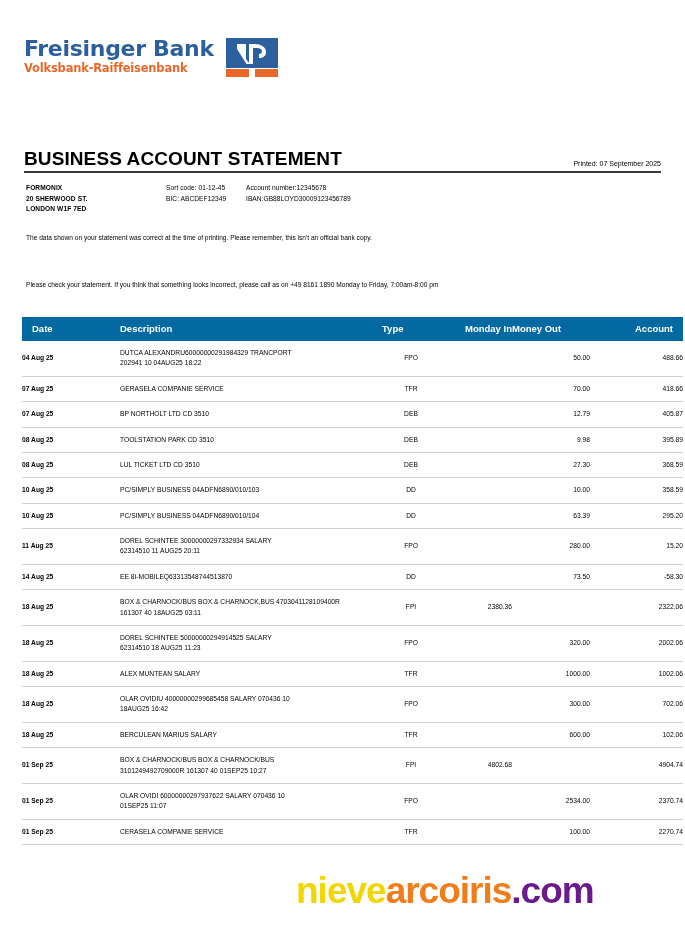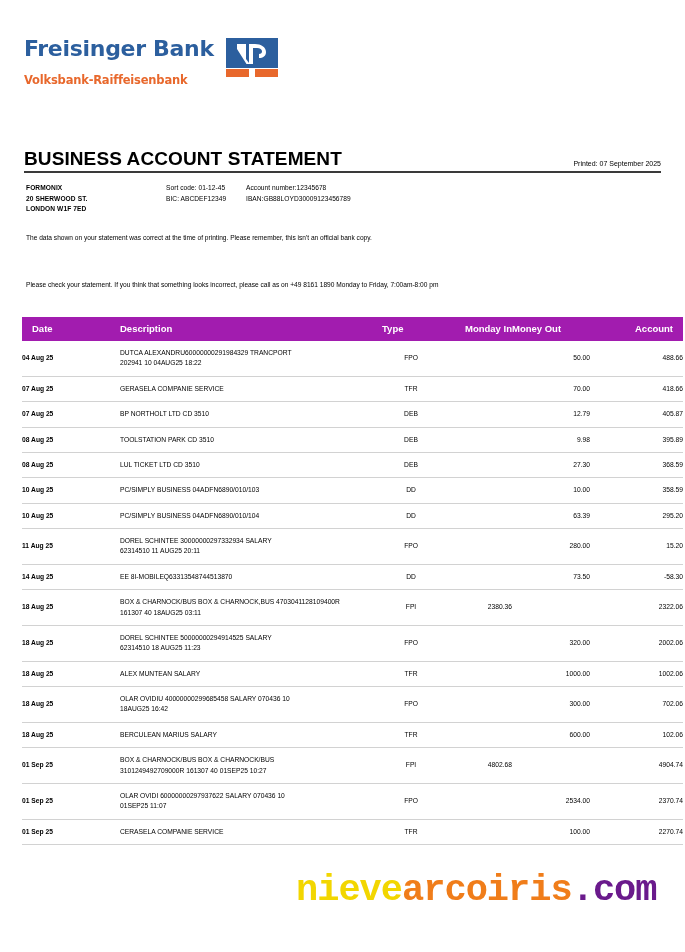--- a/index.html
+++ b/index.html
@@ -42,21 +42,21 @@
     font-weight: bold;
     color: #2c5f9e;
     letter-spacing: -0.3px;
     font-family: "DejaVu Sans", sans-serif;
   }
   .logo-sub {
     font-size: 11.5px;
     font-weight: bold;
     color: #e8682c;
     letter-spacing: -0.2px;
-    margin-top: 15px;
+    margin-top: 3px;
     font-family: "DejaVu Sans", sans-serif;
   }
   .logo-mark {
     width: 52px;
     height: 40px;
     margin-left: 12px;
     position: relative;
   }
   .logo-mark .lm-blue {
     position: absolute;
@@ -159,21 +159,21 @@
   
   .table {
     position: absolute;
     left: 22px;
     top: 317px;
     width: 641px;
     border-collapse: collapse;
     table-layout: fixed;
   }
   .table thead th {
-    background: #a21caf;
+    background: #0369a1;
     color: #ffffff;
     font-size: 9.5px;
     font-weight: bold;
     padding: 6px 0 7px 0;
     text-align: left;
     font-family: "Liberation Sans", sans-serif;
   }
   .th-date      { width: 88px;  padding-left: 10px !important; }
   .th-desc      { width: 262px; }
   .th-type      { width: 58px;  text-align: left; }
@@ -200,21 +200,21 @@
   .td-out   { text-align: right; padding-right: 16px; }
   .td-bal   { text-align: right; padding-right: 10px; }
 
   .desc-l2 { display: block; }
 
   
   .watermark {
     position: absolute;
     left: 296px;
     top: 872px;
-    font-family: Liberation Mono, monospace;
+    font-family: Liberation Sans, sans-serif;
     font-size: 37px;
     font-weight: bold;
     letter-spacing: -1px;
     white-space: nowrap;
     line-height: 1;
   }
   .wm-y { color: #f2d600; }
   .wm-o { color: #f07d1a; }
   .wm-p { color: #6a1a8c; }
 </style>

